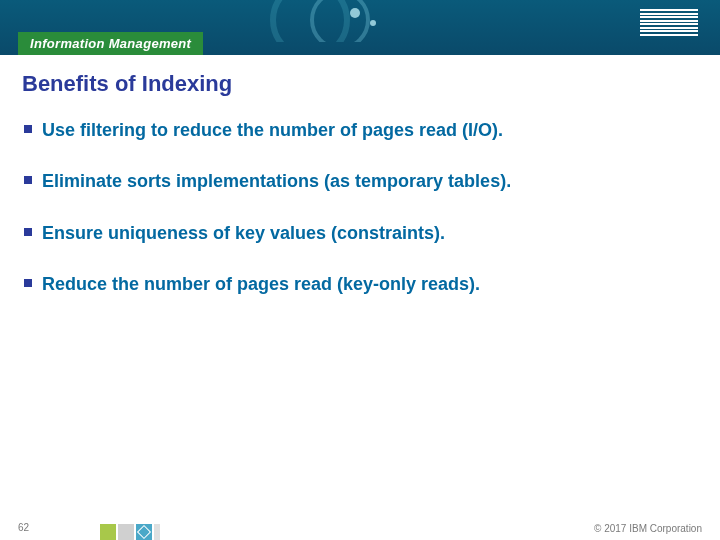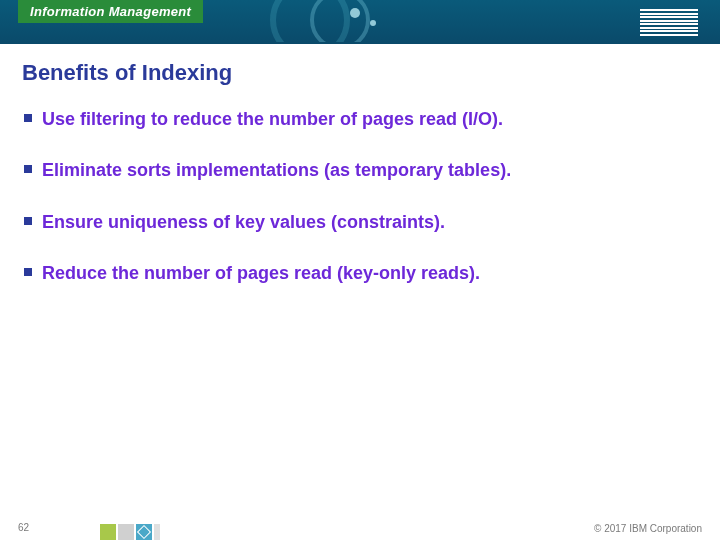--- a/index.html
+++ b/index.html
@@ -6,25 +6,25 @@
     body {
       width: 720px;
       height: 540px;
       font-family: Arial, Helvetica, sans-serif;
       background: #ffffff;
       position: relative;
       overflow: hidden;
     }
     .header-bar {
       width: 100%;
-      height: 44px;
+      height: 55px;
       background: linear-gradient(to bottom, #0a5a7a 0%, #0a4a6a 100%);
       position: relative;
       display: flex;
-      align-items: flex-start;
+      align-items: flex-end;
     }
     .header-brand-box {
       background: #2a8c3a;
       color: #ffffff;
       font-size: 13px;
       font-style: italic;
       font-weight: bold;
       padding: 4px 12px;
       margin-left: 18px;
       letter-spacing: 0.3px;
@@ -89,21 +89,21 @@
       width: 8px;
       height: 8px;
       background: #2a3a9a;
       margin-top: 6px;
       margin-right: 10px;
       flex-shrink: 0;
     }
     .bullet-text {
       font-size: 18px;
       font-weight: bold;
-      color: #6d28d9;
+      color: #0369a1;
       line-height: 1.3;
     }
     .footer {
       position: absolute;
       bottom: 0;
       left: 0;
       width: 100%;
       height: 26px;
       display: flex;
       align-items: center;

